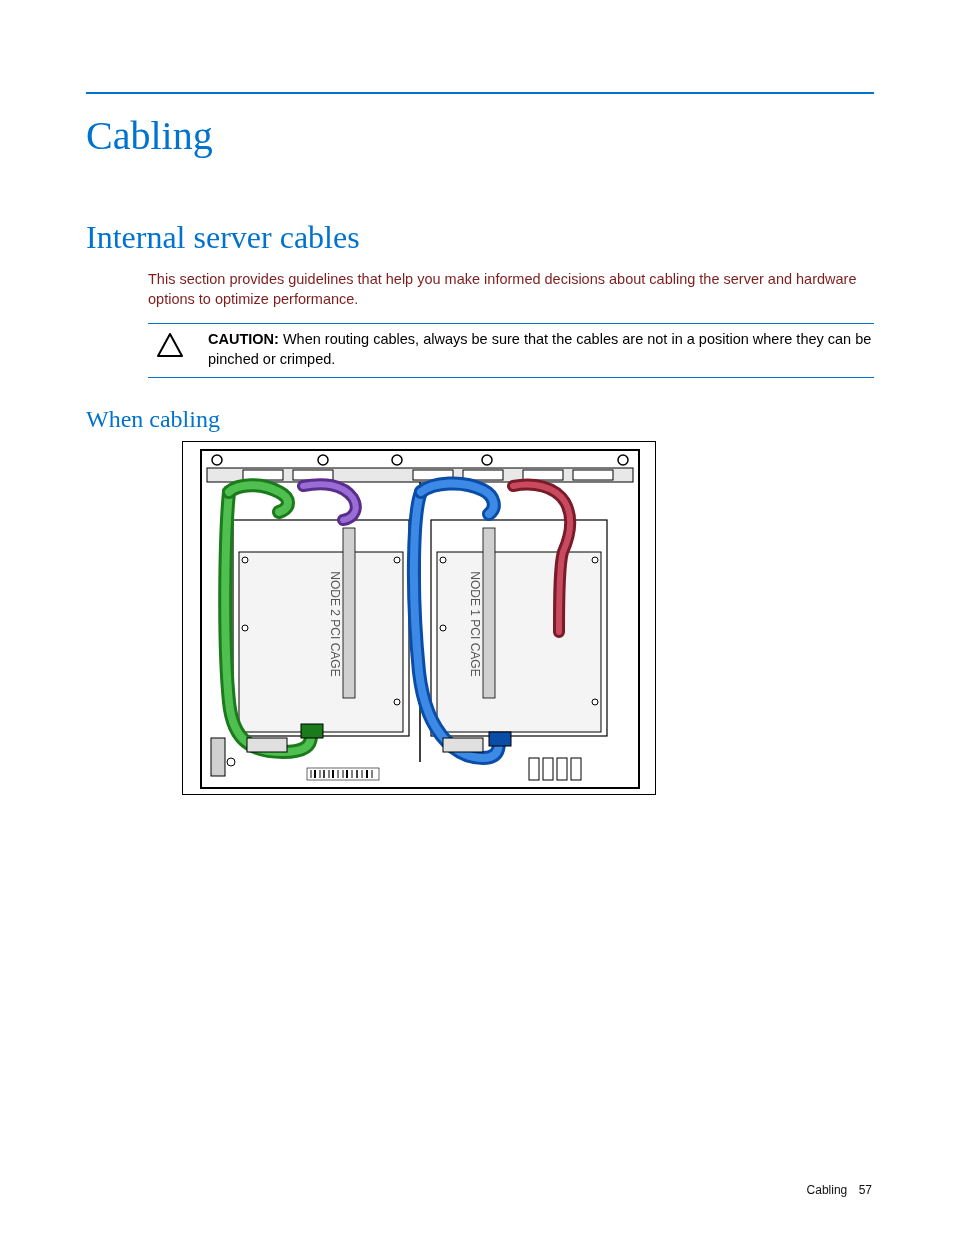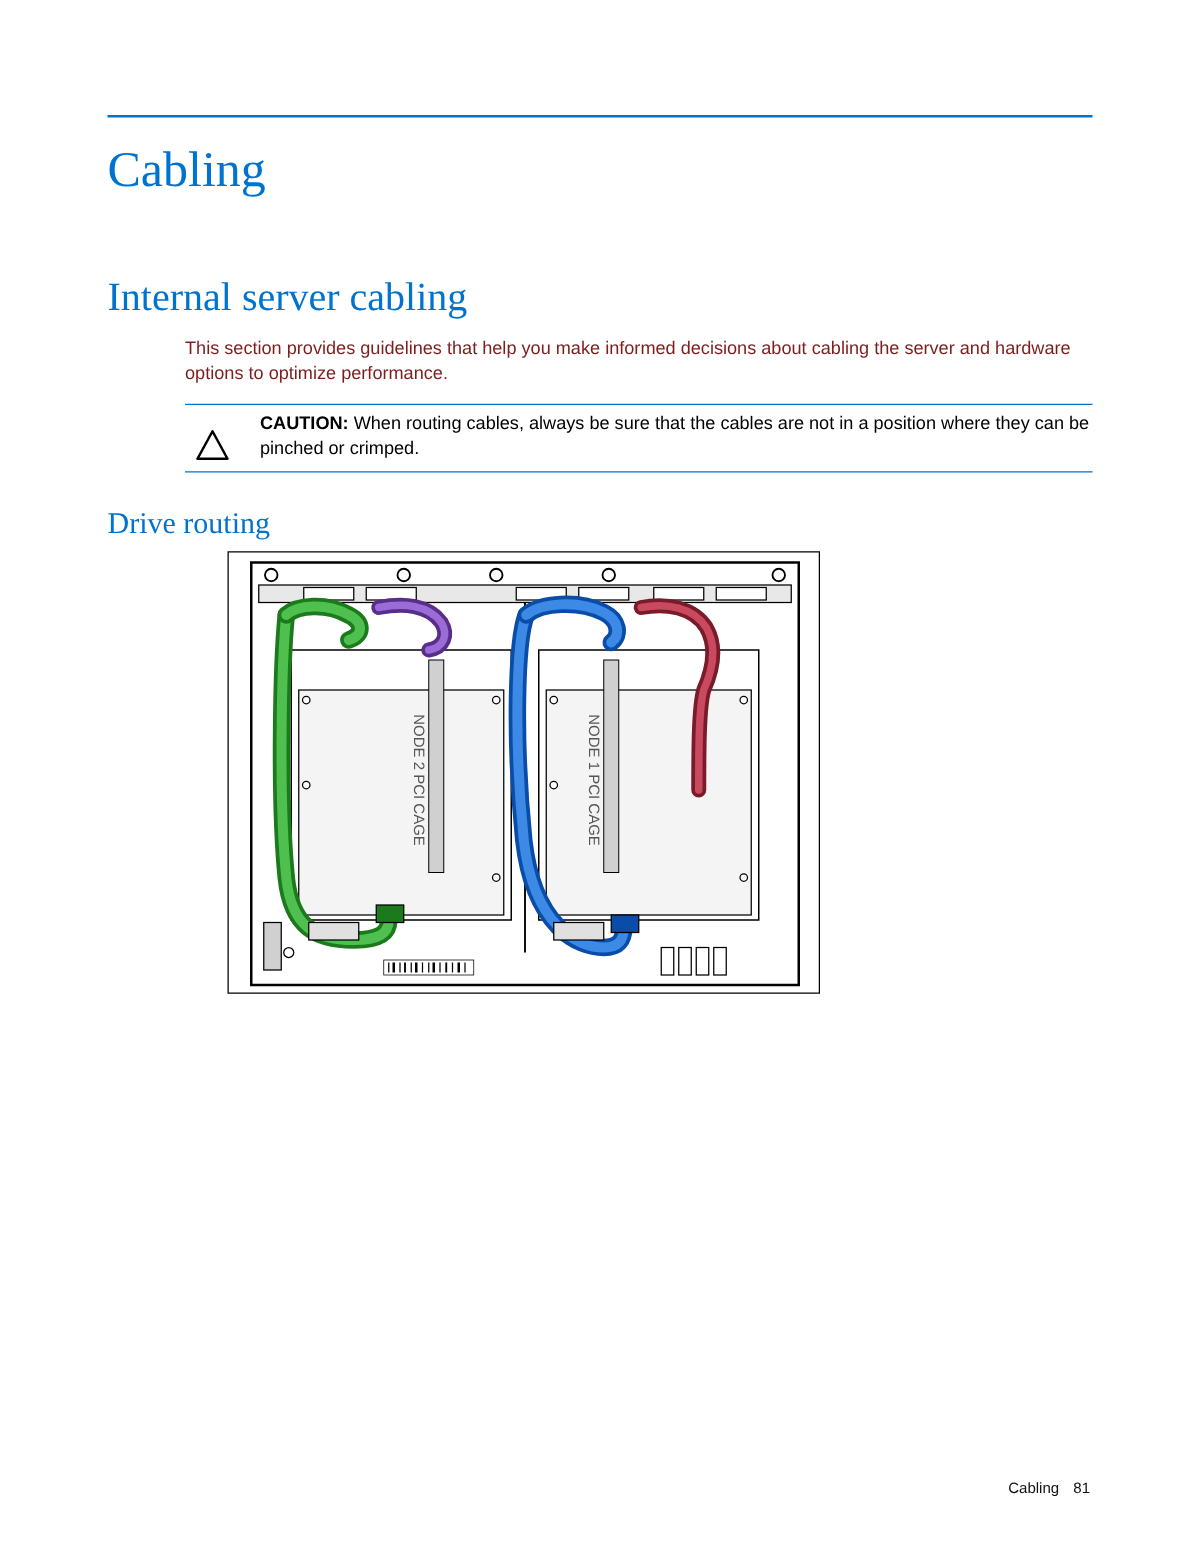--- a/index.html
+++ b/index.html
@@ -45,21 +45,21 @@
     line-height: 1.35;
     margin-left: 62px;
     margin-bottom: 14px;
     color: #7f1d1d;
   }
   .caution-block {
     margin-left: 62px;
     border-top: 1px solid #0073cf;
     border-bottom: 1px solid #0073cf;
     display: flex;
-    align-items: flex-end;
+    align-items: flex-start;
     padding: 6px 0 8px 0;
     gap: 16px;
     margin-bottom: 28px;
   }
   .caution-icon-wrap {
     flex: 0 0 44px;
     display: flex;
     justify-content: center;
     padding-top: 2px;
   }
@@ -88,37 +88,37 @@
   .footer .pg { margin-left: 8px; }
 </style>
 </head>
 <body>
 
 <div class="page">
   <hr class="top-rule">
 
   <h1 class="h1">Cabling</h1>
 
-  <h2 class="h2">Internal server cabling</h2>
+  <h2 class="h2">Internal server cables</h2>
 
   <p class="body-text">This section provides guidelines that help you make informed decisions about cabling the server and hardware options to optimize performance.</p>
 
   <div class="caution-block">
     <div class="caution-icon-wrap">
       <svg width="28" height="26" viewBox="0 0 28 26">
         <path d="M14 2 L26 24 L2 24 Z" fill="none" stroke="#000" stroke-width="2" stroke-linejoin="round"></path>
       </svg>
     </div>
     <div class="caution-text">
       <span class="caution-label">CAUTION:</span>
       <span>When routing cables, always be sure that the cables are not in a position where they can be pinched or crimped.</span>
     </div>
   </div>
 
-  <h3 class="h3">Drive routing</h3>
+  <h3 class="h3">When cabling</h3>
 
   <div class="diagram-wrap">
     <svg width="474" height="354" viewBox="0 0 474 354">
 
       <rect x="18" y="8" width="438" height="338" fill="#fff" stroke="#000" stroke-width="2"></rect>
 
       <circle cx="34" cy="18" r="5" fill="none" stroke="#000" stroke-width="1.5"></circle>
       <circle cx="140" cy="18" r="5" fill="none" stroke="#000" stroke-width="1.5"></circle>
       <circle cx="214" cy="18" r="5" fill="none" stroke="#000" stroke-width="1.5"></circle>
       <circle cx="304" cy="18" r="5" fill="none" stroke="#000" stroke-width="1.5"></circle>
@@ -221,14 +221,14 @@
       <rect x="388" y="316" width="10" height="22" fill="#fff" stroke="#000"></rect>
 
       <rect x="64" y="296" width="40" height="14" fill="#e0e0e0" stroke="#000"></rect>
       <rect x="260" y="296" width="40" height="14" fill="#e0e0e0" stroke="#000"></rect>
     </svg>
   </div>
 </div>
 
 <div class="footer">
   <span>Cabling</span>
-  <span class="pg">81</span>
+  <span class="pg">57</span>
 </div>
 
 </body></html>

